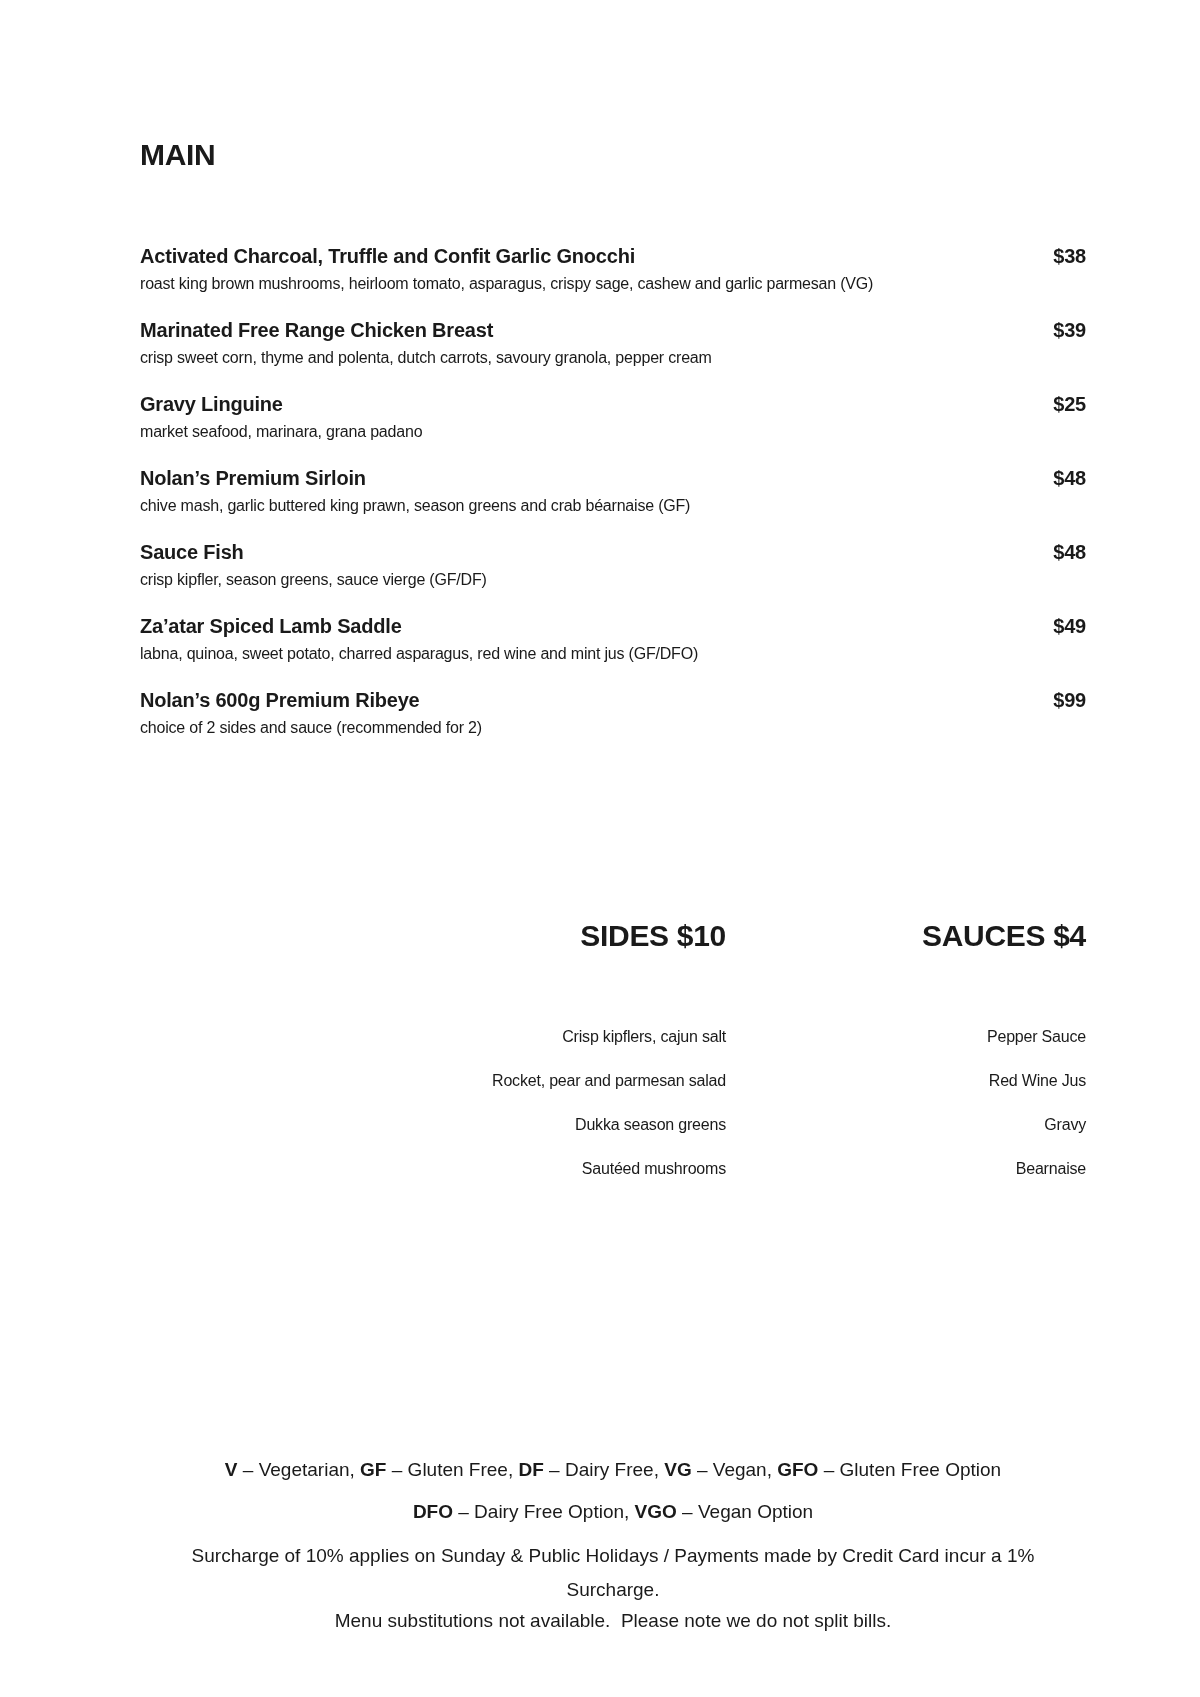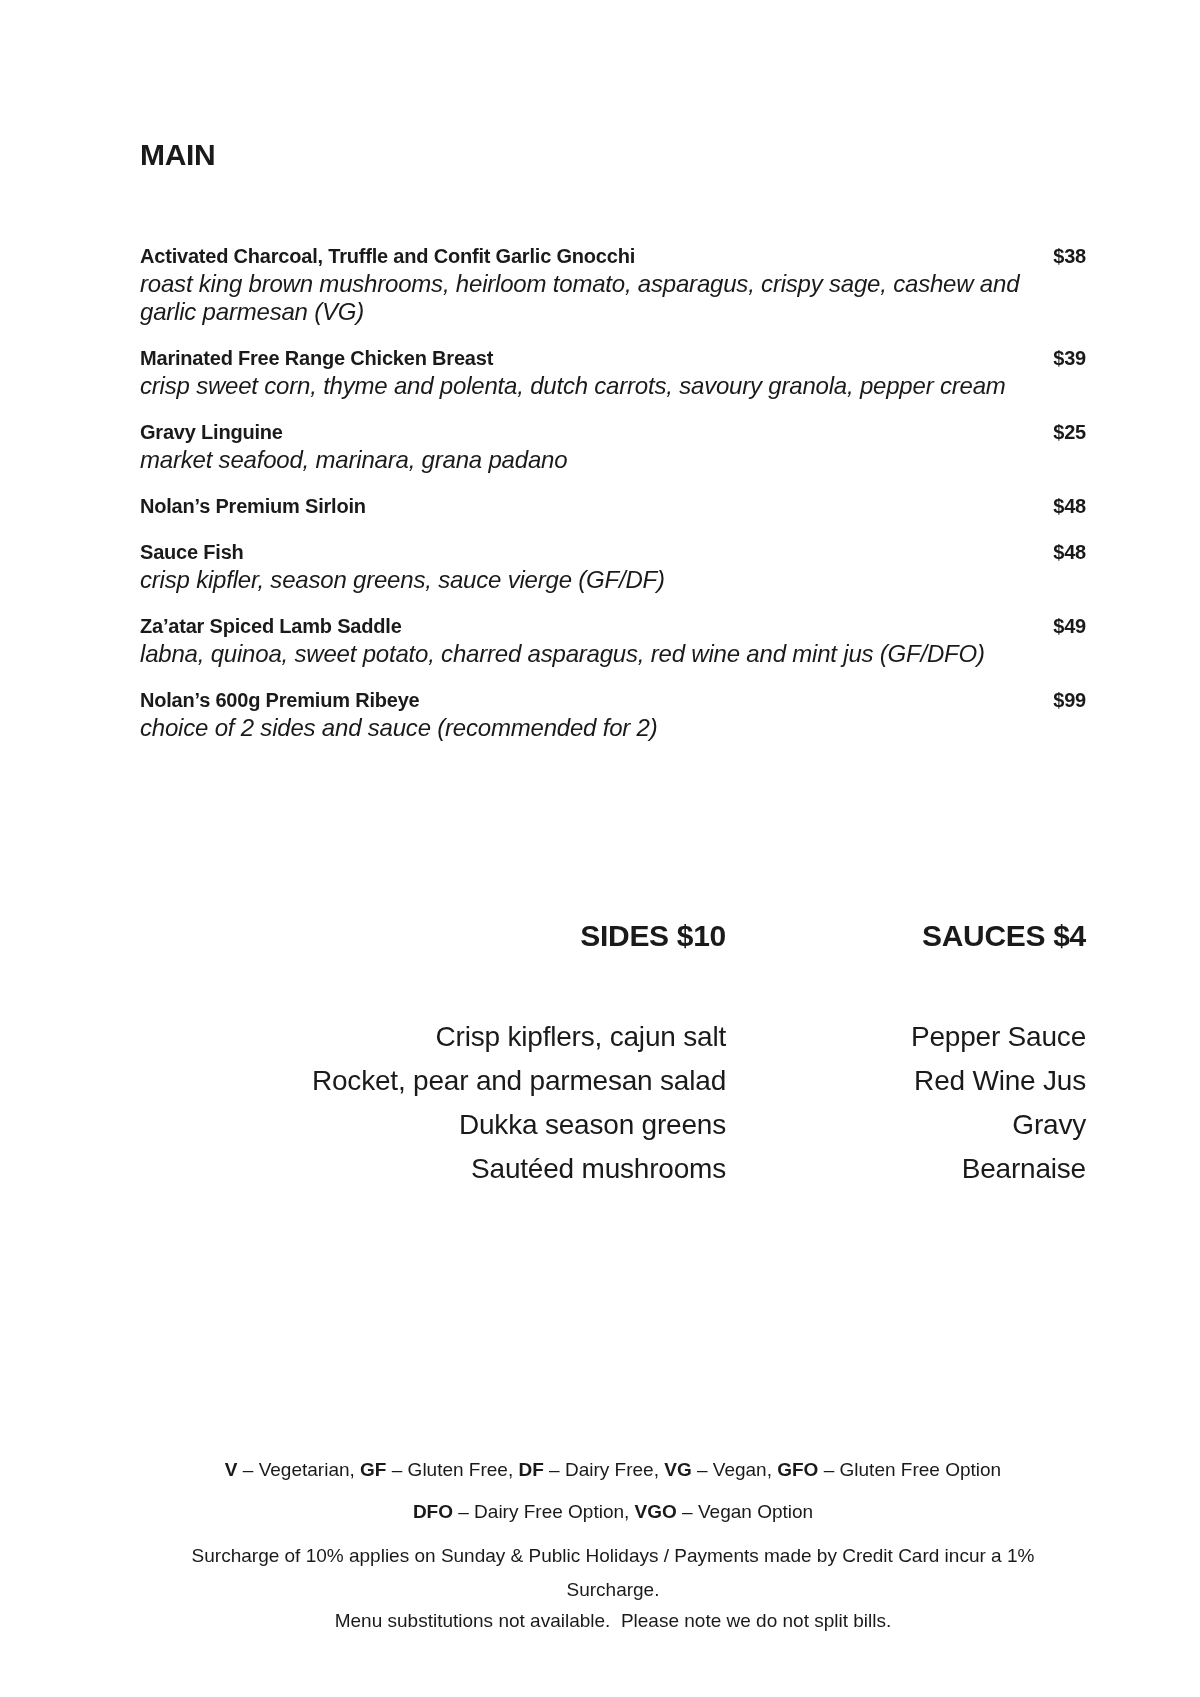--- a/index.html
+++ b/index.html
@@ -37,42 +37,41 @@
     font-size: 20px;
     line-height: 28px;
     letter-spacing: -0.2px;
     gap: 20px;
   }
   .item-price {
     font-weight: bold;
     white-space: nowrap;
   }
   .item-desc {
-    font-style: italic;
-    font-size: 24px;
+    font-size: 16px;
     line-height: 28px;
     max-width: 880px;
     letter-spacing: -0.2px;
   }
   
   .lists {
     display: grid;
     grid-template-columns: 586px 1fr;
     margin-top: 177px;
     text-align: right;
   }
   .list-heading {
     font-size: 30px;
     line-height: 34px;
     font-weight: bold;
     letter-spacing: -0.3px;
     margin: 0 0 71px 0;
   }
   .list-item {
-    font-size: 28px;
+    font-size: 16px;
     line-height: 26px;
     letter-spacing: -0.2px;
     margin-bottom: 18px;
   }
   
   .footer {
     margin-top: 255px;
     text-align: center;
     font-size: 19px;
   }
@@ -124,20 +123,21 @@
         <span class="item-price">$25</span>
       </div>
       <div class="item-desc">market seafood, marinara, grana padano</div>
     </div>
 
     <div class="item">
       <div class="item-head">
         <span class="item-name">Nolan’s Premium Sirloin</span>
         <span class="item-price">$48</span>
       </div>
+      <div class="item-desc">chive mash, garlic buttered king prawn, season greens and crab béarnaise (GF)</div>
     </div>
 
     <div class="item">
       <div class="item-head">
         <span class="item-name">Sauce Fish</span>
         <span class="item-price">$48</span>
       </div>
       <div class="item-desc">crisp kipfler, season greens, sauce vierge (GF/DF)</div>
     </div>
 

